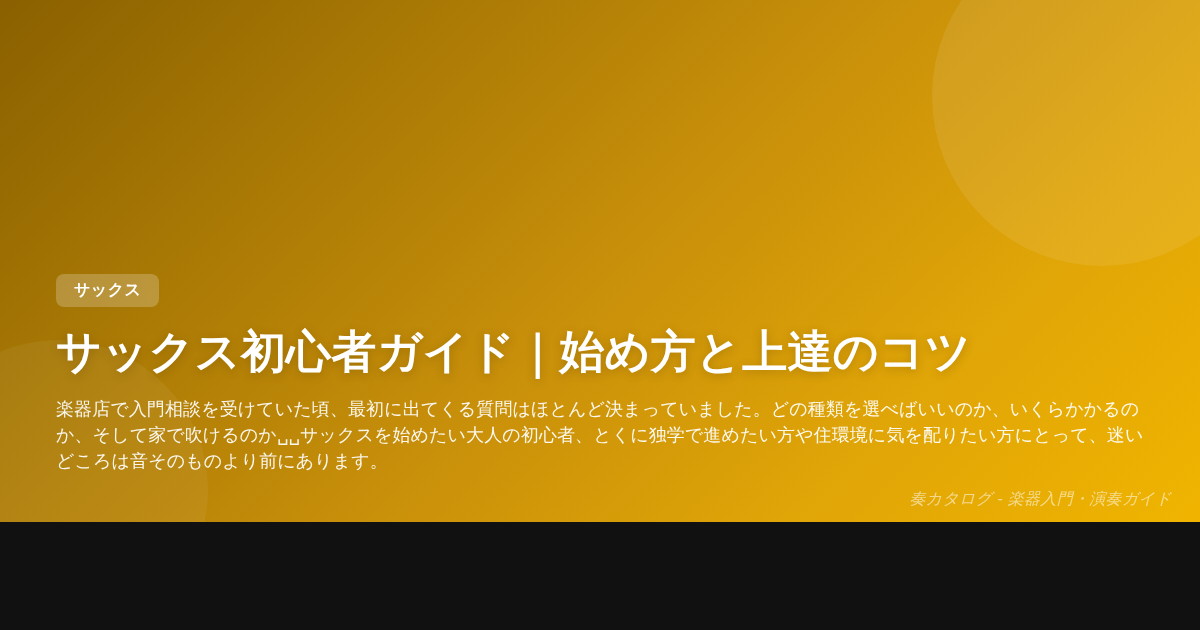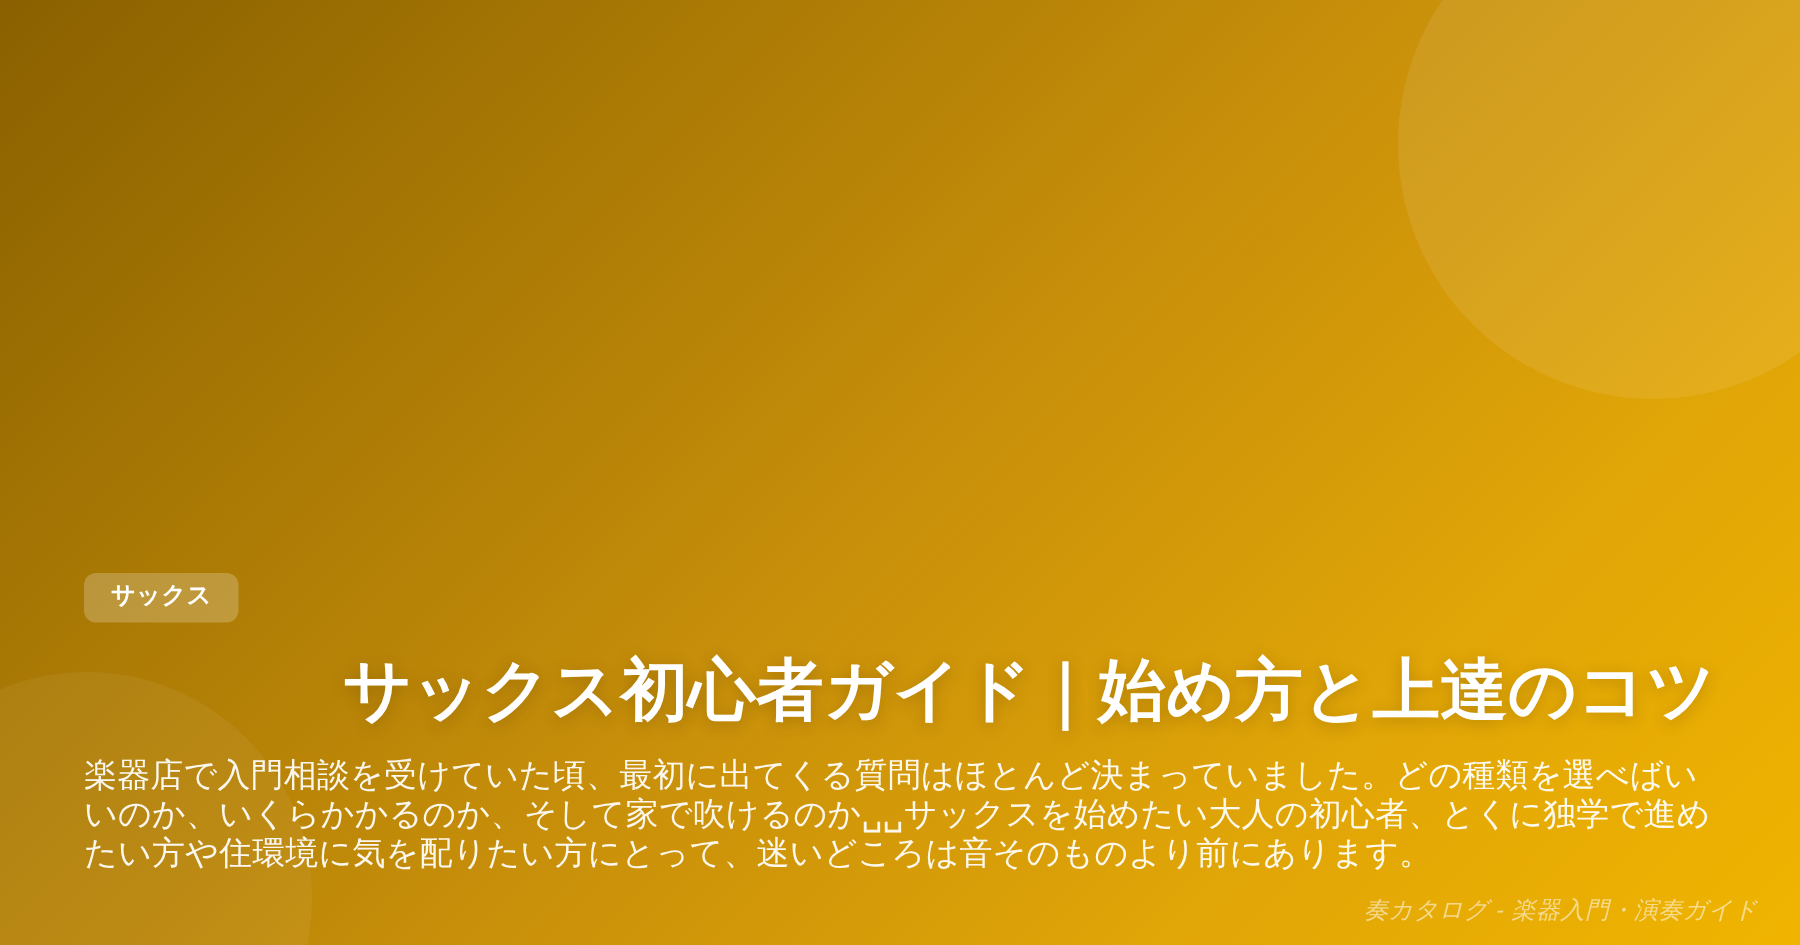--- a/index.html
+++ b/index.html
@@ -6,21 +6,21 @@
   html, body {
     margin: 0;
     padding: 0;
     background: #111;
   }
   * { box-sizing: border-box; }
 
   .og-card {
     position: relative;
     width: 1200px;
-    height: 630px;
+    height: 522px;
     overflow: hidden;
     font-family: "Liberation Sans", "DejaVu Sans", sans-serif;
     background-color: #c9900a;
     background-image: linear-gradient(135deg, #8a6000 0%, #a57604 22%, #c9900a 52%, #e0a507 76%, #f0b400 100%);
     -webkit-font-smoothing: antialiased;
   }
 
   
   .deco-circle {
     position: absolute;
@@ -67,27 +67,26 @@
 
   .og-title {
     margin: 0 0 18px 0;
     color: #ffffff;
     font-size: 45px;
     font-weight: bold;
     line-height: 1.18;
     letter-spacing: 0.004em;
     text-shadow: 0 2px 10px rgba(90, 58, 0, 0.30);
     white-space: nowrap;
-    text-align: right;
   }
 
   .og-description {
     margin: 0;
     color: rgba(255, 255, 255, 0.93);
-    font-size: 22px;
+    font-size: 18px;
     font-weight: normal;
     line-height: 26px;
     letter-spacing: 0.005em;
     max-width: 1092px;
   }
 
   
   .site-footer {
     position: absolute;
     right: 28px;

